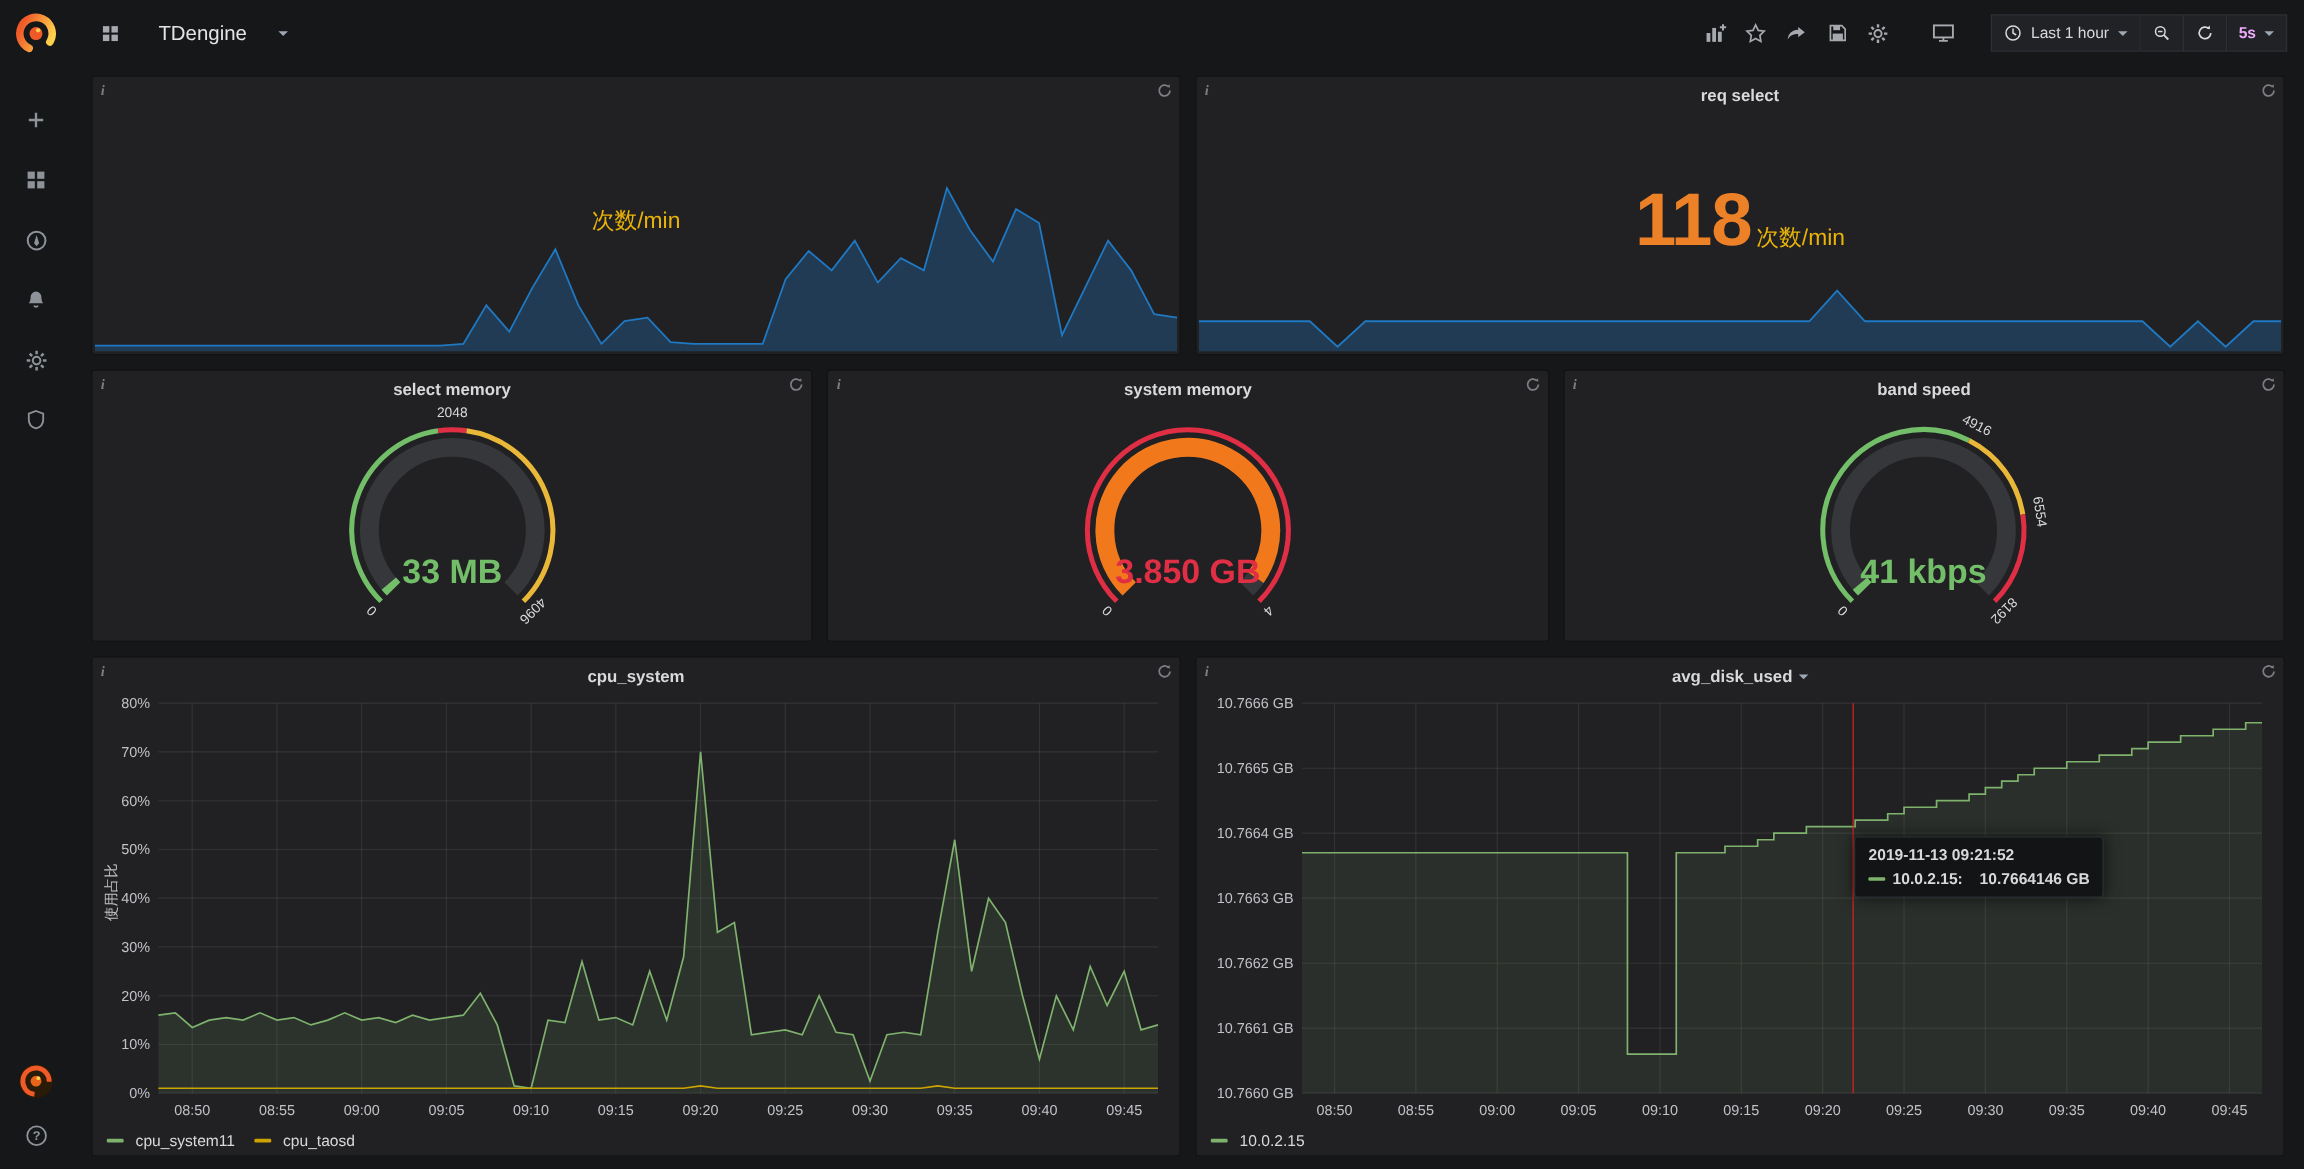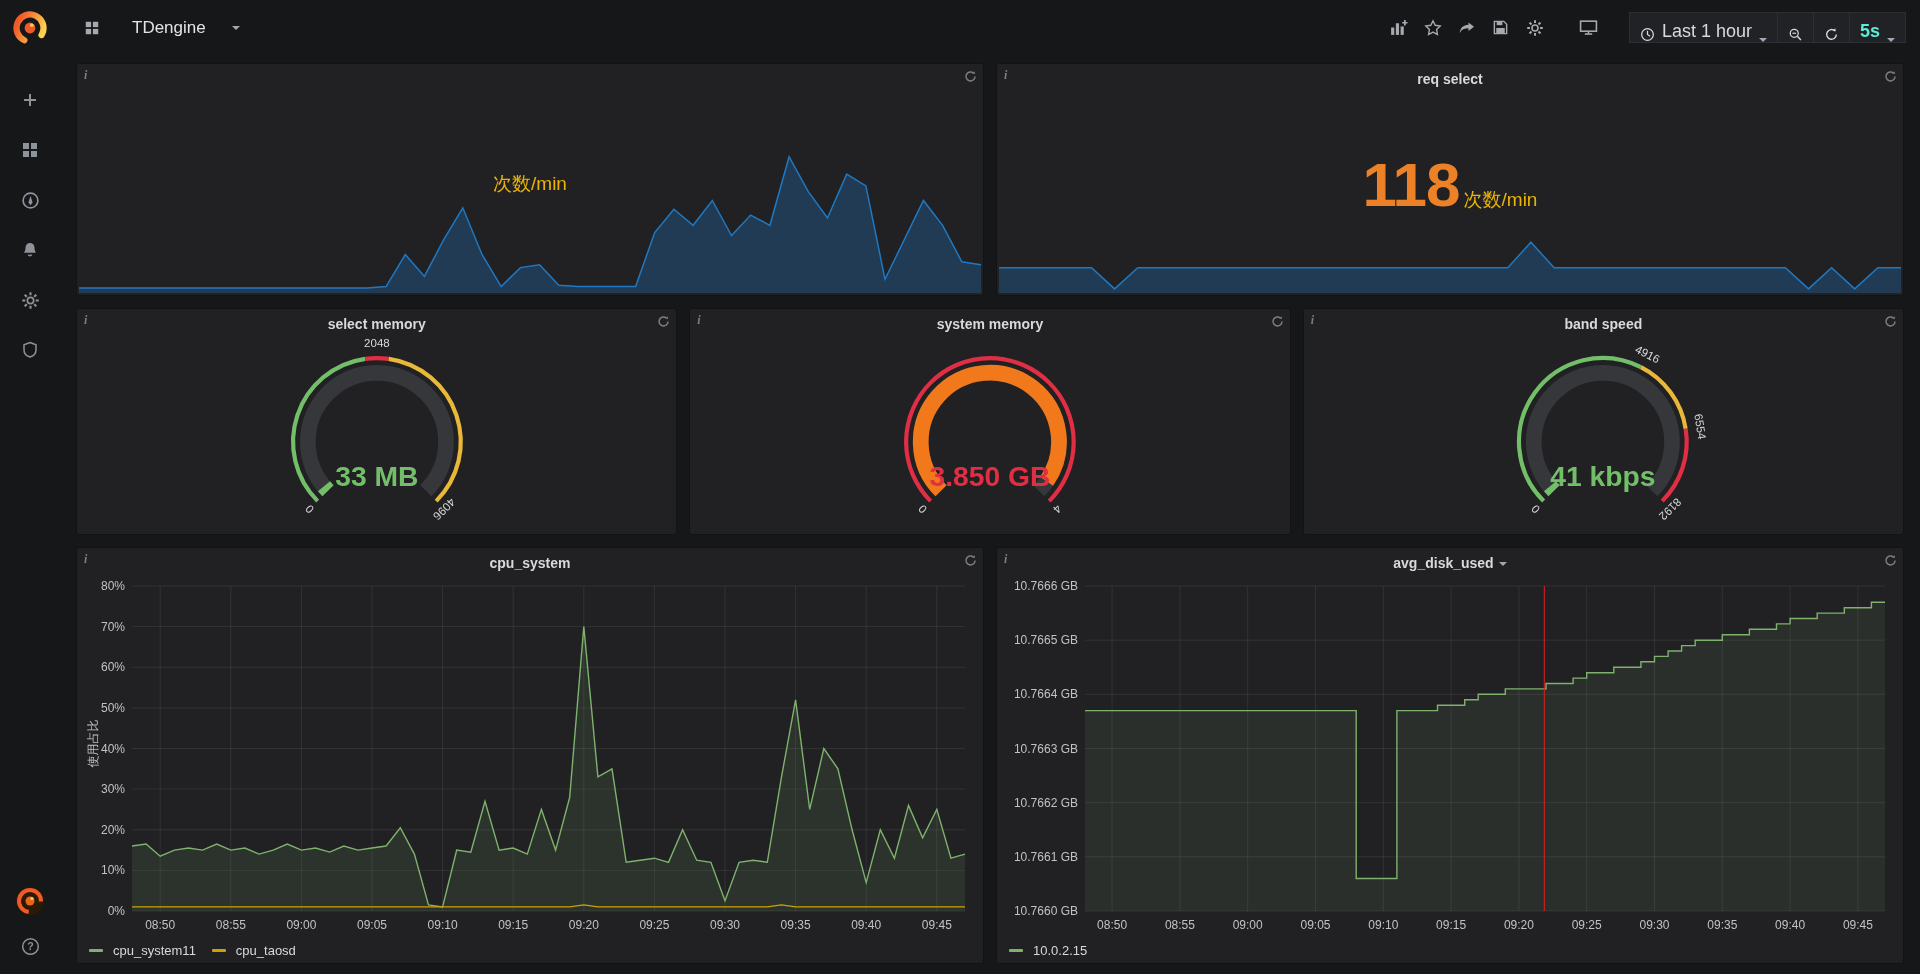--- a/index.html
+++ b/index.html
@@ -15,24 +15,24 @@
   .avatar{width:30px;height:30px;border-radius:50%;overflow:hidden;cursor:pointer;border:0;background:none;}
 
   
   .navbar{position:absolute;left:60px;top:0;right:0;height:55px;display:flex;align-items:center;padding:0 14px 0 18px;background:#161719;z-index:10;}
   .nav-left{display:flex;align-items:center;gap:26px;}
   .nav-title{font-size:17px;font-weight:500;color:#e3e4e6;cursor:pointer;}
   .caret{display:inline-block;width:0;height:0;border-left:4px solid transparent;border-right:4px solid transparent;border-top:4px solid #9fa7b3;}
   .nav-right{margin-left:auto;display:flex;align-items:center;gap:6px;}
   .icon-btn{background:none;border:0;color:#a6a9ae;width:28px;height:28px;display:flex;align-items:center;justify-content:center;cursor:pointer;}
   .nav-sep{width:14px;}
-  .btn{height:31px;background:#202226;border:1px solid #2c3033;color:#d8d9da;display:flex;align-items:flex-end;gap:7px;padding:0 10px;font-size:18px;cursor:pointer;}
+  .btn{height:31px;background:#202226;border:1px solid #2c3033;color:#d8d9da;display:flex;align-items:center;gap:7px;padding:0 10px;font-size:13px;cursor:pointer;}
   .btn-group{display:flex;}
   .btn-group .btn+.btn{border-left:0;}
-  .interval-label{color:#5eead4;font-weight:600;}
+  .interval-label{color:#f0abfc;font-weight:600;}
 
   
   .dashboard{position:absolute;left:60px;top:55px;right:0;bottom:0;padding:8px 16px 10px;display:grid;grid-template-columns:repeat(6,1fr);grid-template-rows:233px 227px 1fr;gap:12px;}
   .panel{position:relative;background:#212124;border:1px solid #121315;border-radius:3px;overflow:hidden;}
   .span3{grid-column:span 3;}
   .span2{grid-column:span 2;}
   .panel-title{position:absolute;top:7px;left:40px;right:40px;text-align:center;font-size:14px;font-weight:700;color:#d8d9da;cursor:pointer;white-space:nowrap;}
   .panel-title .caret{margin-left:5px;vertical-align:middle;}
   .corner-info{position:absolute;top:4px;left:7px;font:italic 700 12px "Liberation Serif","DejaVu Serif",serif;color:#7c7e83;z-index:3;cursor:pointer;}
   .corner-spin{position:absolute;top:5px;right:6px;color:#7c7e83;z-index:3;}
@@ -470,20 +470,28 @@
           <line class="grid-line" x1="721.3" y1="8" x2="721.3" y2="333"></line>
           <text class="ax ax-x" x="721.3" y="351">09:35</text>
           <line class="grid-line" x1="789.1" y1="8" x2="789.1" y2="333"></line>
           <text class="ax ax-x" x="789.1" y="351">09:40</text>
           <line class="grid-line" x1="856.9" y1="8" x2="856.9" y2="333"></line>
           <text class="ax ax-x" x="856.9" y="351">09:45</text>
           <path d="M84.0,132.6L97.6,132.6L97.6,132.6L111.1,132.6L111.1,132.6L124.7,132.6L124.7,132.6L138.2,132.6L138.2,132.6L151.8,132.6L151.8,132.6L165.4,132.6L165.4,132.6L178.9,132.6L178.9,132.6L192.5,132.6L192.5,132.6L206.0,132.6L206.0,132.6L219.6,132.6L219.6,132.6L233.2,132.6L233.2,132.6L246.7,132.6L246.7,132.6L260.3,132.6L260.3,132.6L273.8,132.6L273.8,132.6L287.4,132.6L287.4,132.6L300.9,132.6L300.9,132.6L314.5,132.6L314.5,132.6L328.1,132.6L328.1,132.6L341.6,132.6L341.6,132.6L355.2,132.6L355.2,300.5L368.7,300.5L368.7,300.5L382.3,300.5L382.3,300.5L395.9,300.5L395.9,132.6L409.4,132.6L409.4,132.6L423.0,132.6L423.0,132.6L436.5,132.6L436.5,127.2L450.1,127.2L450.1,127.2L463.7,127.2L463.7,121.8L477.2,121.8L477.2,116.3L490.8,116.3L490.8,116.3L504.3,116.3L504.3,110.9L517.9,110.9L517.9,110.9L531.5,110.9L531.5,110.9L545.0,110.9L545.0,105.5L558.6,105.5L558.6,105.5L572.1,105.5L572.1,100.1L585.7,100.1L585.7,94.7L599.3,94.7L599.3,94.7L612.8,94.7L612.8,89.2L626.4,89.2L626.4,89.2L639.9,89.2L639.9,83.8L653.5,83.8L653.5,78.4L667.1,78.4L667.1,73.0L680.6,73.0L680.6,67.6L694.2,67.6L694.2,62.2L707.7,62.2L707.7,62.2L721.3,62.2L721.3,56.8L734.8,56.8L734.8,56.8L748.4,56.8L748.4,51.3L762.0,51.3L762.0,51.3L775.5,51.3L775.5,45.9L789.1,45.9L789.1,40.5L802.6,40.5L802.6,40.5L816.2,40.5L816.2,35.1L829.8,35.1L829.8,35.1L843.3,35.1L843.3,29.7L856.9,29.7L856.9,29.7L870.4,29.7L870.4,24.3L884.0,24.3L884.0,24.3L884.0,333.0L84,333.0Z" fill="rgba(126,178,109,0.10)"></path>
           <path d="M84.0,132.6L97.6,132.6L97.6,132.6L111.1,132.6L111.1,132.6L124.7,132.6L124.7,132.6L138.2,132.6L138.2,132.6L151.8,132.6L151.8,132.6L165.4,132.6L165.4,132.6L178.9,132.6L178.9,132.6L192.5,132.6L192.5,132.6L206.0,132.6L206.0,132.6L219.6,132.6L219.6,132.6L233.2,132.6L233.2,132.6L246.7,132.6L246.7,132.6L260.3,132.6L260.3,132.6L273.8,132.6L273.8,132.6L287.4,132.6L287.4,132.6L300.9,132.6L300.9,132.6L314.5,132.6L314.5,132.6L328.1,132.6L328.1,132.6L341.6,132.6L341.6,132.6L355.2,132.6L355.2,300.5L368.7,300.5L368.7,300.5L382.3,300.5L382.3,300.5L395.9,300.5L395.9,132.6L409.4,132.6L409.4,132.6L423.0,132.6L423.0,132.6L436.5,132.6L436.5,127.2L450.1,127.2L450.1,127.2L463.7,127.2L463.7,121.8L477.2,121.8L477.2,116.3L490.8,116.3L490.8,116.3L504.3,116.3L504.3,110.9L517.9,110.9L517.9,110.9L531.5,110.9L531.5,110.9L545.0,110.9L545.0,105.5L558.6,105.5L558.6,105.5L572.1,105.5L572.1,100.1L585.7,100.1L585.7,94.7L599.3,94.7L599.3,94.7L612.8,94.7L612.8,89.2L626.4,89.2L626.4,89.2L639.9,89.2L639.9,83.8L653.5,83.8L653.5,78.4L667.1,78.4L667.1,73.0L680.6,73.0L680.6,67.6L694.2,67.6L694.2,62.2L707.7,62.2L707.7,62.2L721.3,62.2L721.3,56.8L734.8,56.8L734.8,56.8L748.4,56.8L748.4,51.3L762.0,51.3L762.0,51.3L775.5,51.3L775.5,45.9L789.1,45.9L789.1,40.5L802.6,40.5L802.6,40.5L816.2,40.5L816.2,35.1L829.8,35.1L829.8,35.1L843.3,35.1L843.3,29.7L856.9,29.7L856.9,29.7L870.4,29.7L870.4,24.3L884.0,24.3L884.0,24.3" fill="none" stroke="#7eb26d" stroke-width="1.4"></path>
           <line x1="543.3" y1="8" x2="543.3" y2="333" stroke="#e02020" stroke-width="1"></line>
         </svg></div>
+    <div class="graph-tooltip">
+      <div class="tt-time">2019-11-13 09:21:52</div>
+      <div class="tt-row">
+        <span class="legend-dash" style="background-color: rgb(126, 178, 109);"></span>
+        <span class="tt-series">10.0.2.15:</span>
+        <span class="tt-val">10.7664146 GB</span>
+      </div>
+    </div>
     <div class="legend">
       <span class="legend-item">
         <span class="legend-dash" style="background-color: rgb(126, 178, 109);"></span>
         <span>10.0.2.15</span>
       </span>
     </div>
   </section>
 
 </main>
 

